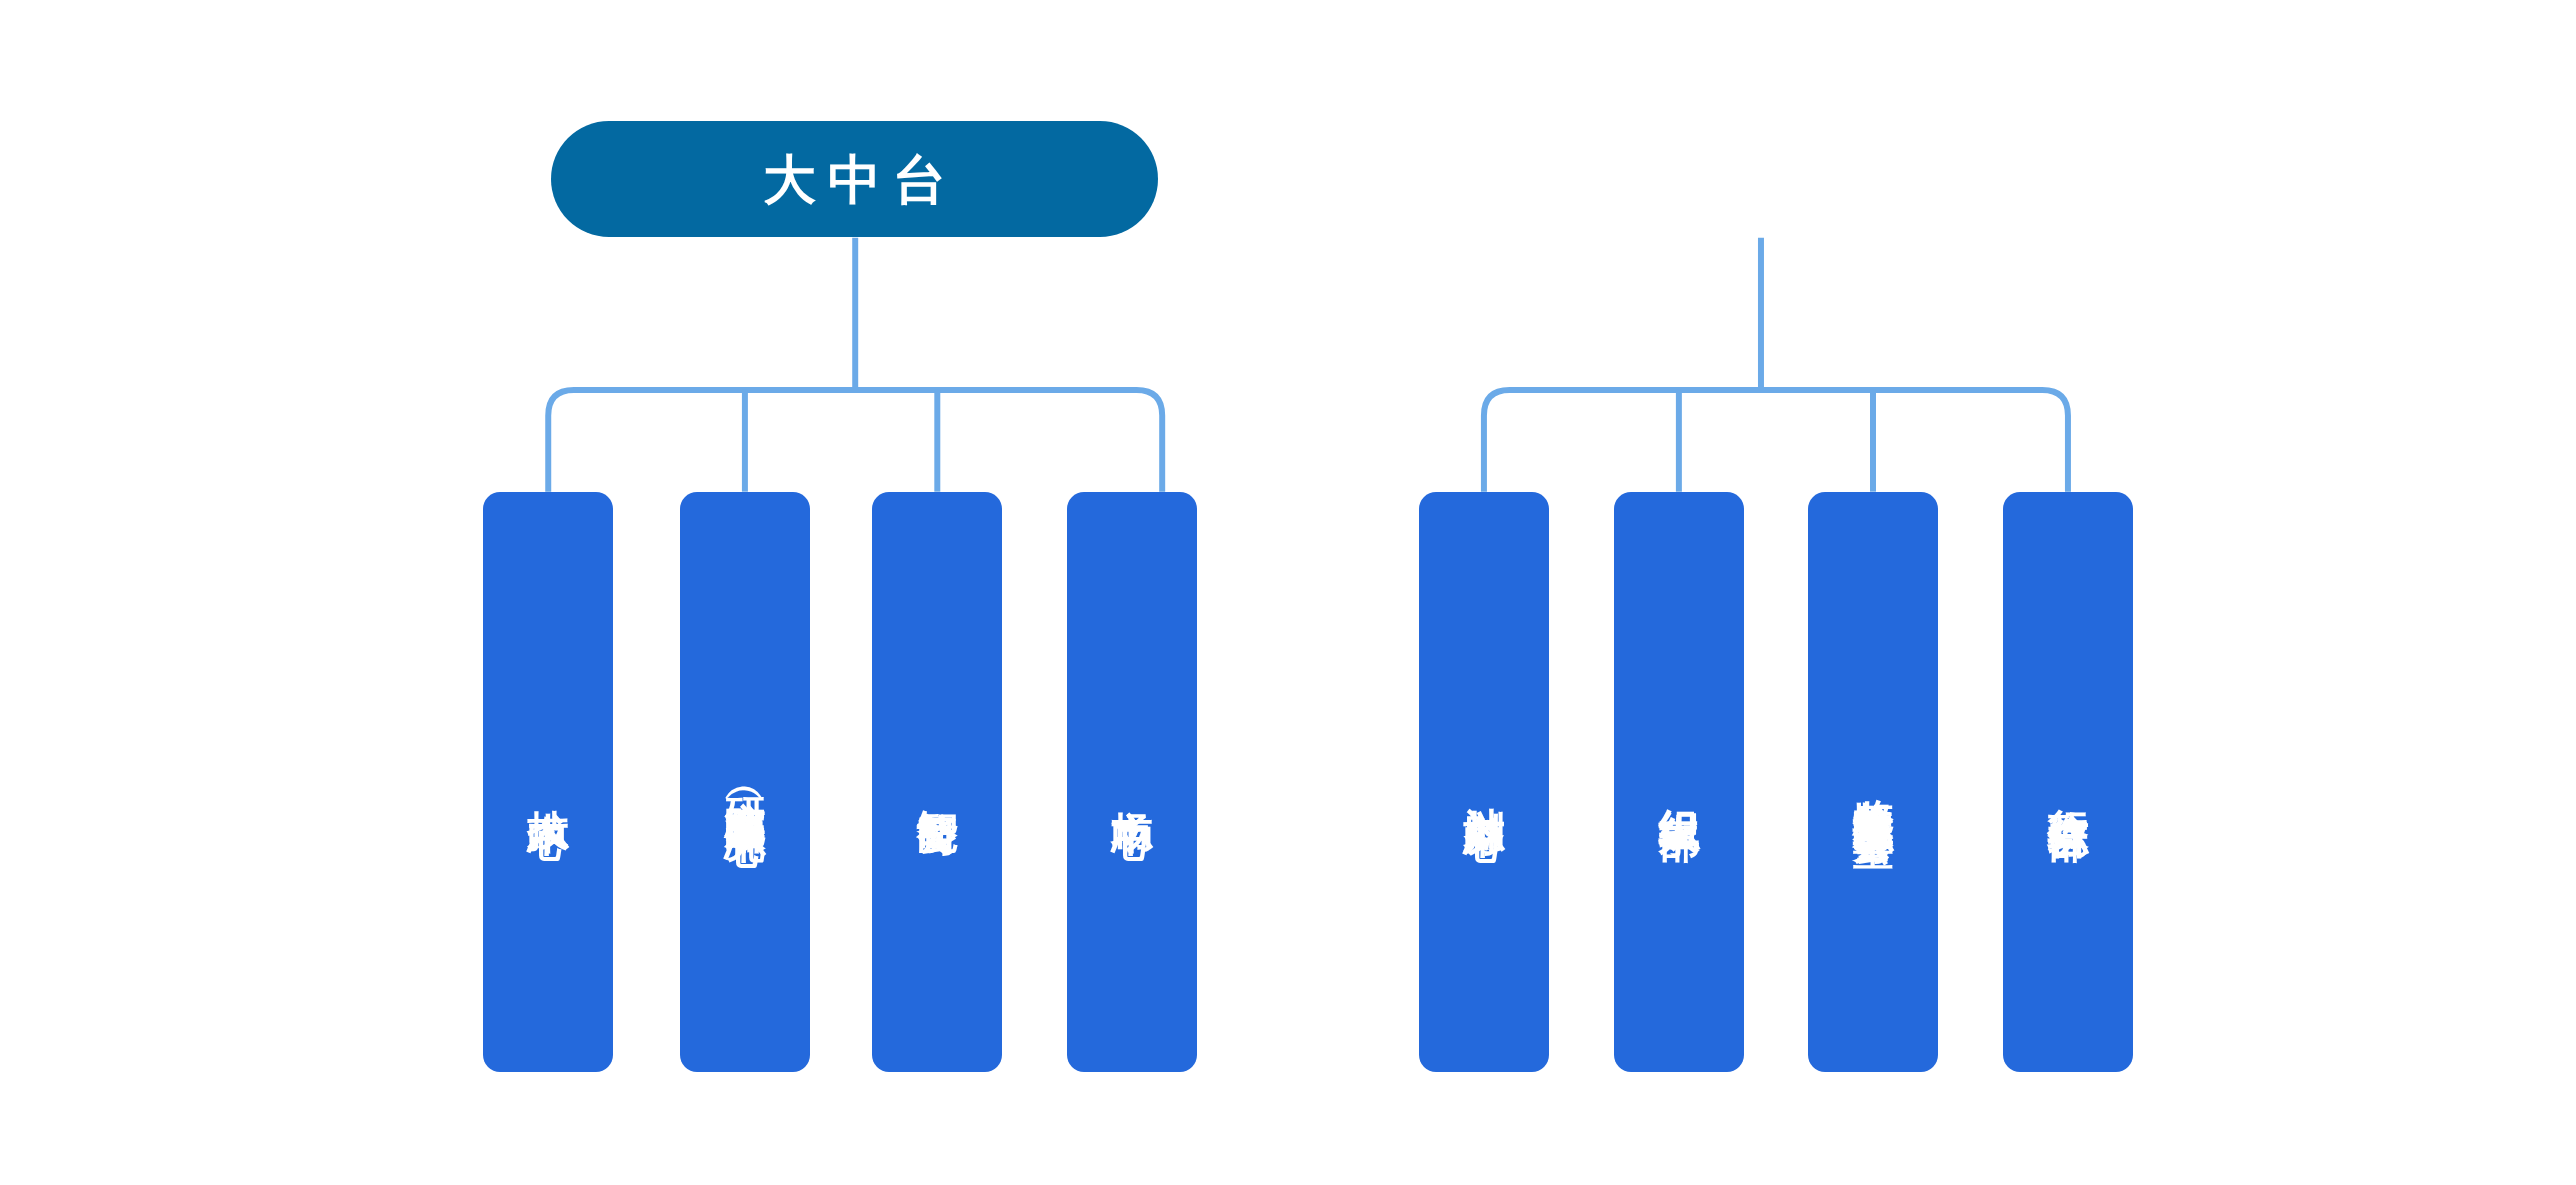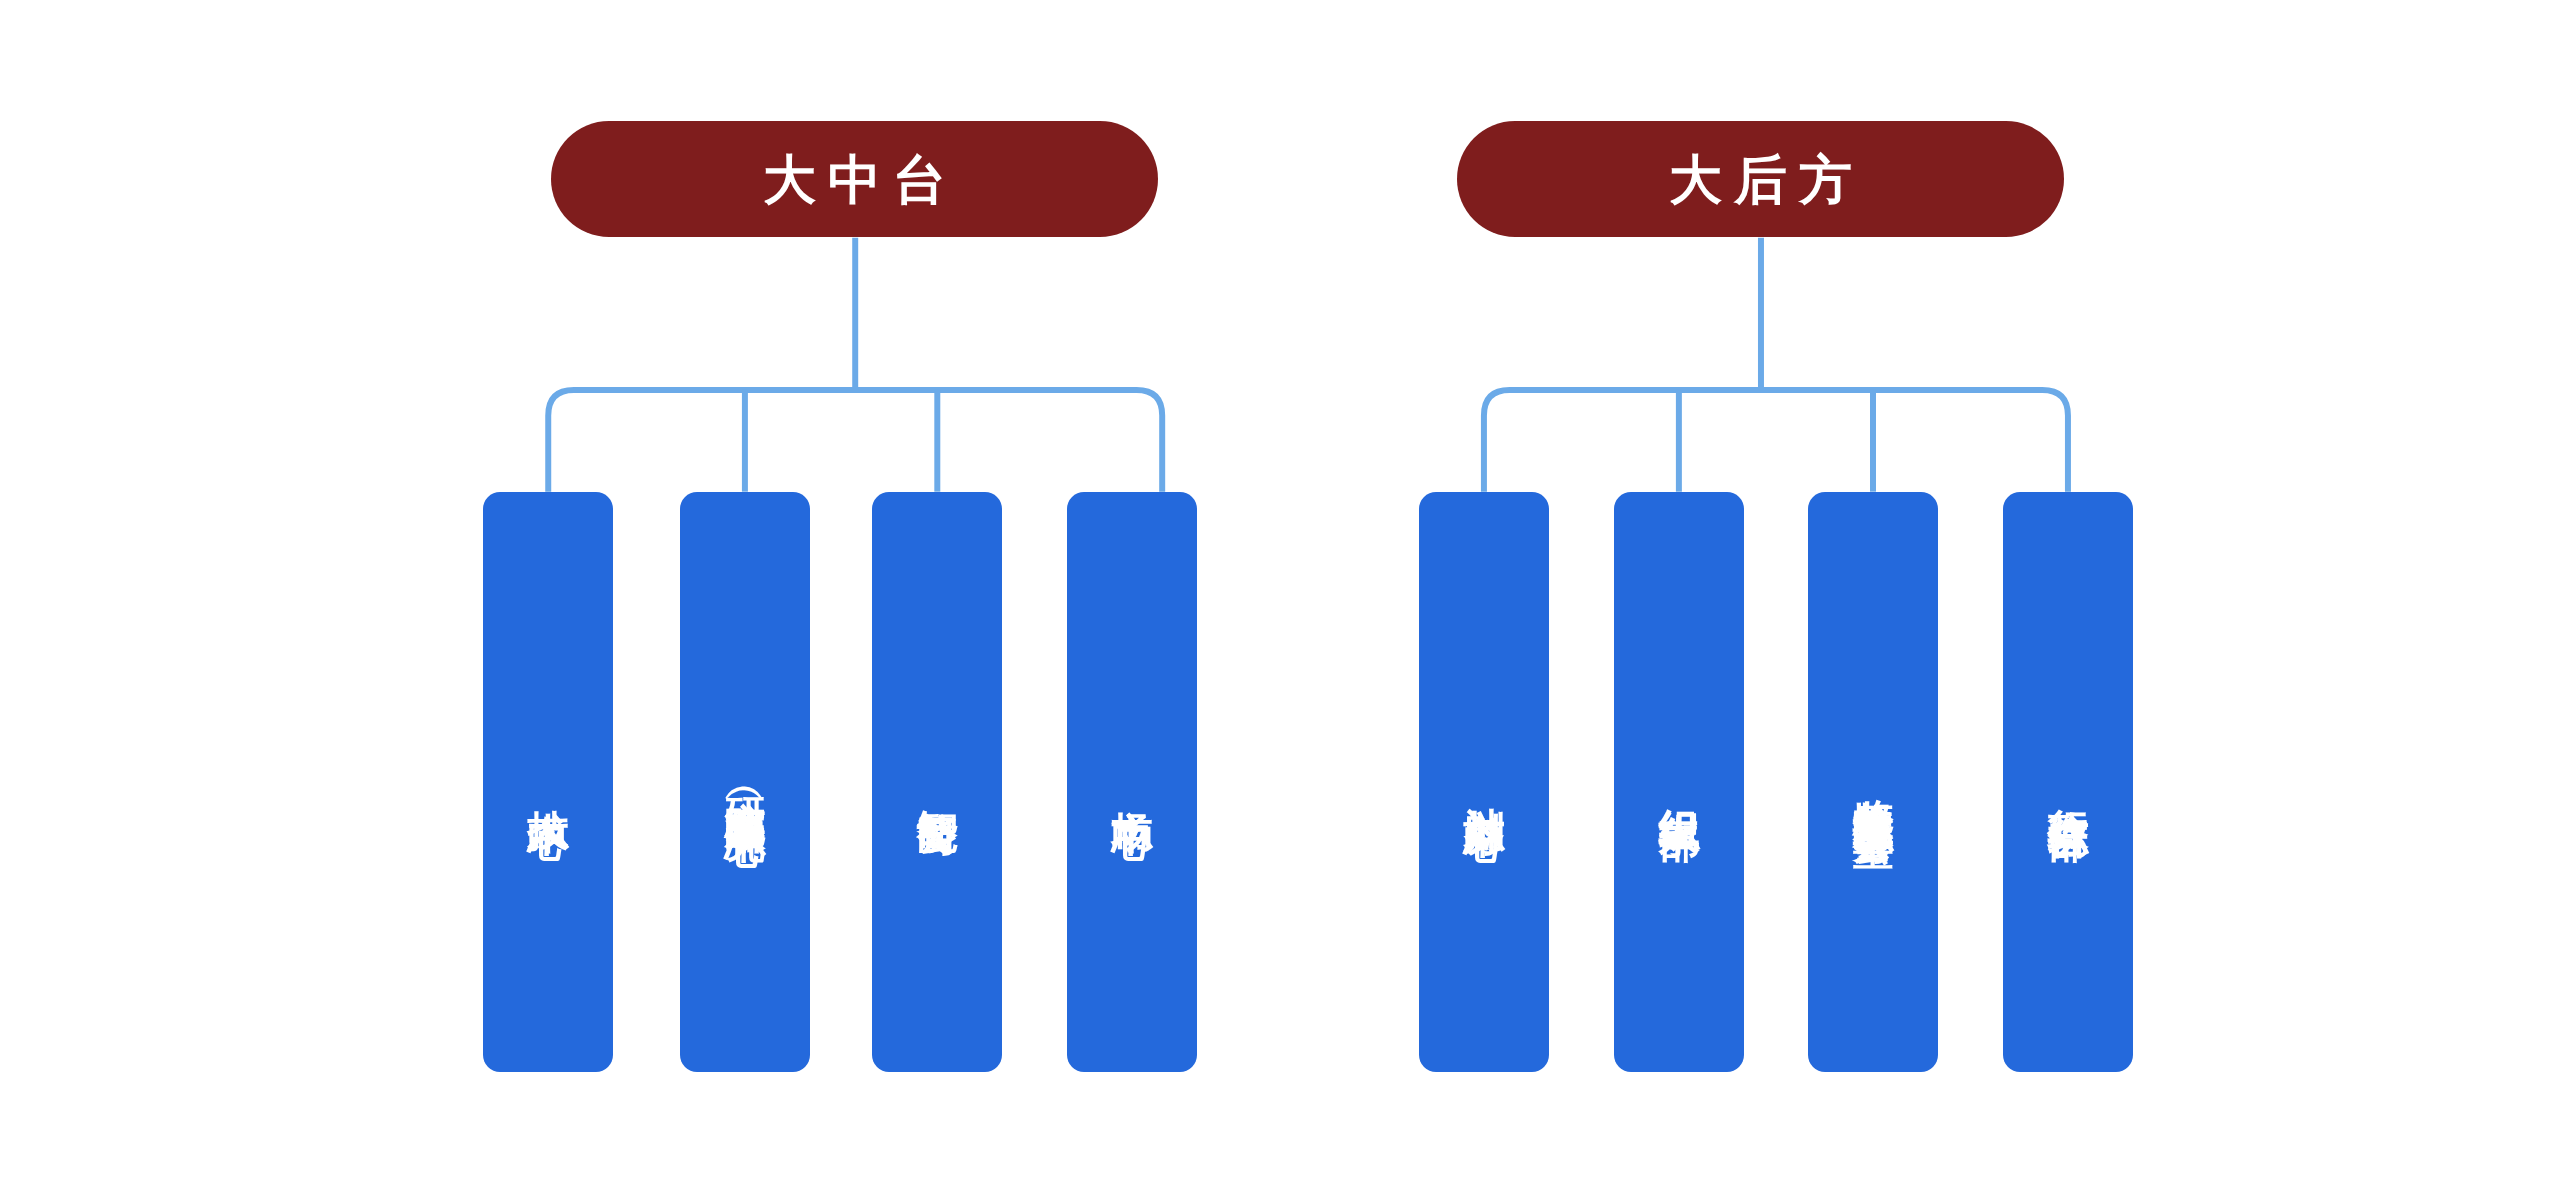--- a/index.html
+++ b/index.html
@@ -17,21 +17,21 @@
 
   
   .group { position: absolute; top: 0; height: 1186px; }
   #group-0 { left: 0px;    width: 1282px; }
   #group-1 { left: 1282px; width: 1294px; }
 
   
   .header-pill {
     position: absolute;
     height: 116px;
-    background: #7f1d1d;
+    background: #0369a1;
     border-radius: 58px;
     display: flex;
     align-items: center;
     justify-content: center;
     color: #FFFFFF;
     font-size: 53px;
     font-weight: 700;
     letter-spacing: 12px;
     text-indent: 12px;
     white-space: nowrap;
@@ -137,21 +137,20 @@
     <svg class="connector-svg" viewBox="0 0 1513 1387">
       <path class="conn-path" d="M 560 278 L 560 456"></path>
       <path class="conn-path" d="M 236 575
                L 236 486 Q 236 456 266 456
                L 889 456 Q 919 456 919 486
                L 919 575"></path>
       <path class="conn-path" d="M 464 456 L 464 575"></path>
       <path class="conn-path" d="M 691 456 L 691 575"></path>
     </svg>
 
-    <div class="header-pill">大后方</div>
 
     <div class="node n0">
       <span class="node-label">计划财务中心</span>
     </div>
 
     <div class="node n1">
       <span class="node-label">组织人事部</span>
     </div>
 
     <div class="node n2">

